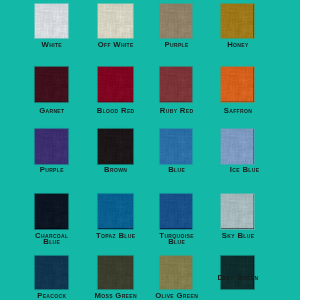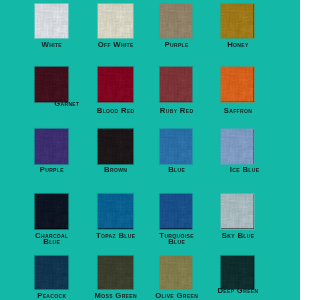--- a/index.html
+++ b/index.html
@@ -327,21 +327,21 @@
       <div class="label" style="top: 38.1px;">
         <span>Honey</span>
       </div>
     </div>
     <div class="cell" style="left: 34.7px; top: 67.2px; width: 33px;">
       <div class="swatch" style="width: 33px; height: 34.8px; box-shadow: rgba(63, 16, 28, 0.55) 0px 0px 0px 0.55px, rgba(63, 16, 28, 0.18) 0px 0px 0px 1.05px;">
         <svg>
           <rect x="0" y="0" width="100%" height="100%" fill="#3f101c" filter="url(#linen-0_112)"></rect>
         </svg>
       </div>
-      <div class="label" style="top: 34px; margin-left: 15px;">
+      <div class="label" style="top: 41px;">
         <span>Garnet</span>
       </div>
     </div>
     <div class="cell" style="left: 97.6px; top: 67.2px; width: 35px;">
       <div class="swatch" style="width: 35px; height: 34.8px; box-shadow: rgba(127, 4, 32, 0.55) 0px 0px 0px 0.55px, rgba(127, 4, 32, 0.18) 0px 0px 0px 1.05px;">
         <svg>
           <rect x="0" y="0" width="100%" height="100%" fill="#7f0420" filter="url(#linen-0_122)"></rect>
         </svg>
       </div>
       <div class="label" style="top: 40.6px;">
@@ -479,17 +479,17 @@
       <div class="label" style="top: 36.5px;">
         <span>Olive Green</span>
       </div>
     </div>
     <div class="cell" style="left: 221px; top: 256px; width: 32.7px;">
       <div class="swatch" style="width: 32.7px; height: 33.3px; box-shadow: rgba(14, 44, 43, 0.55) 0px 0px 0px 0.55px, rgba(14, 44, 43, 0.18) 0px 0px 0px 1.05px;">
         <svg>
           <rect x="0" y="0" width="100%" height="100%" fill="#0e2c2b" filter="url(#linen-0_115)"></rect>
         </svg>
       </div>
-      <div class="label" style="top: 32px;">
+      <div class="label" style="top: 19px;">
         <span>Deep Green</span>
       </div>
     </div>
   </div>
 
 </body></html>

